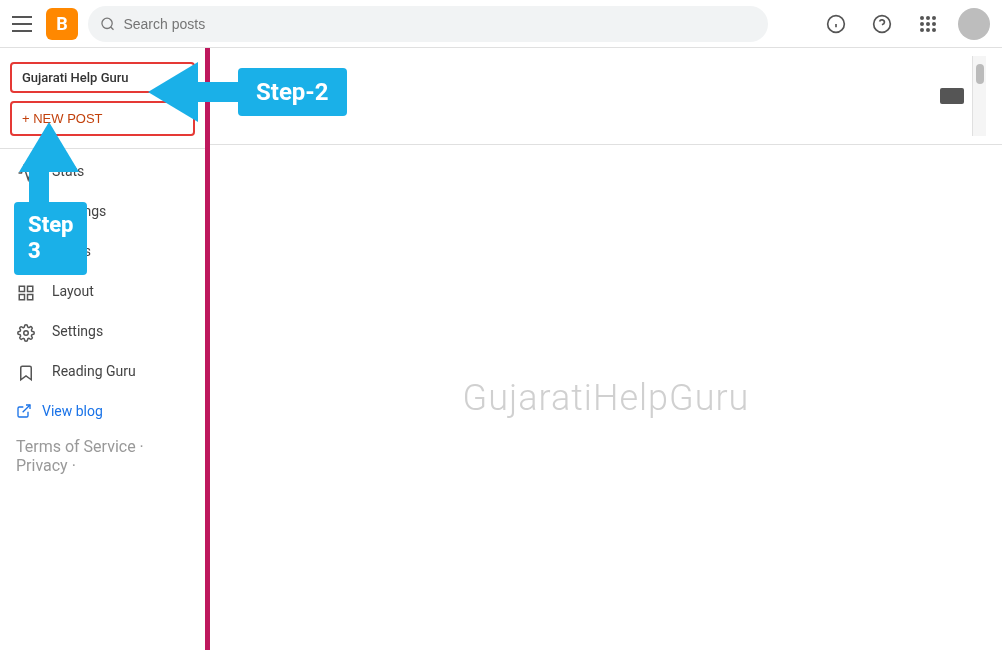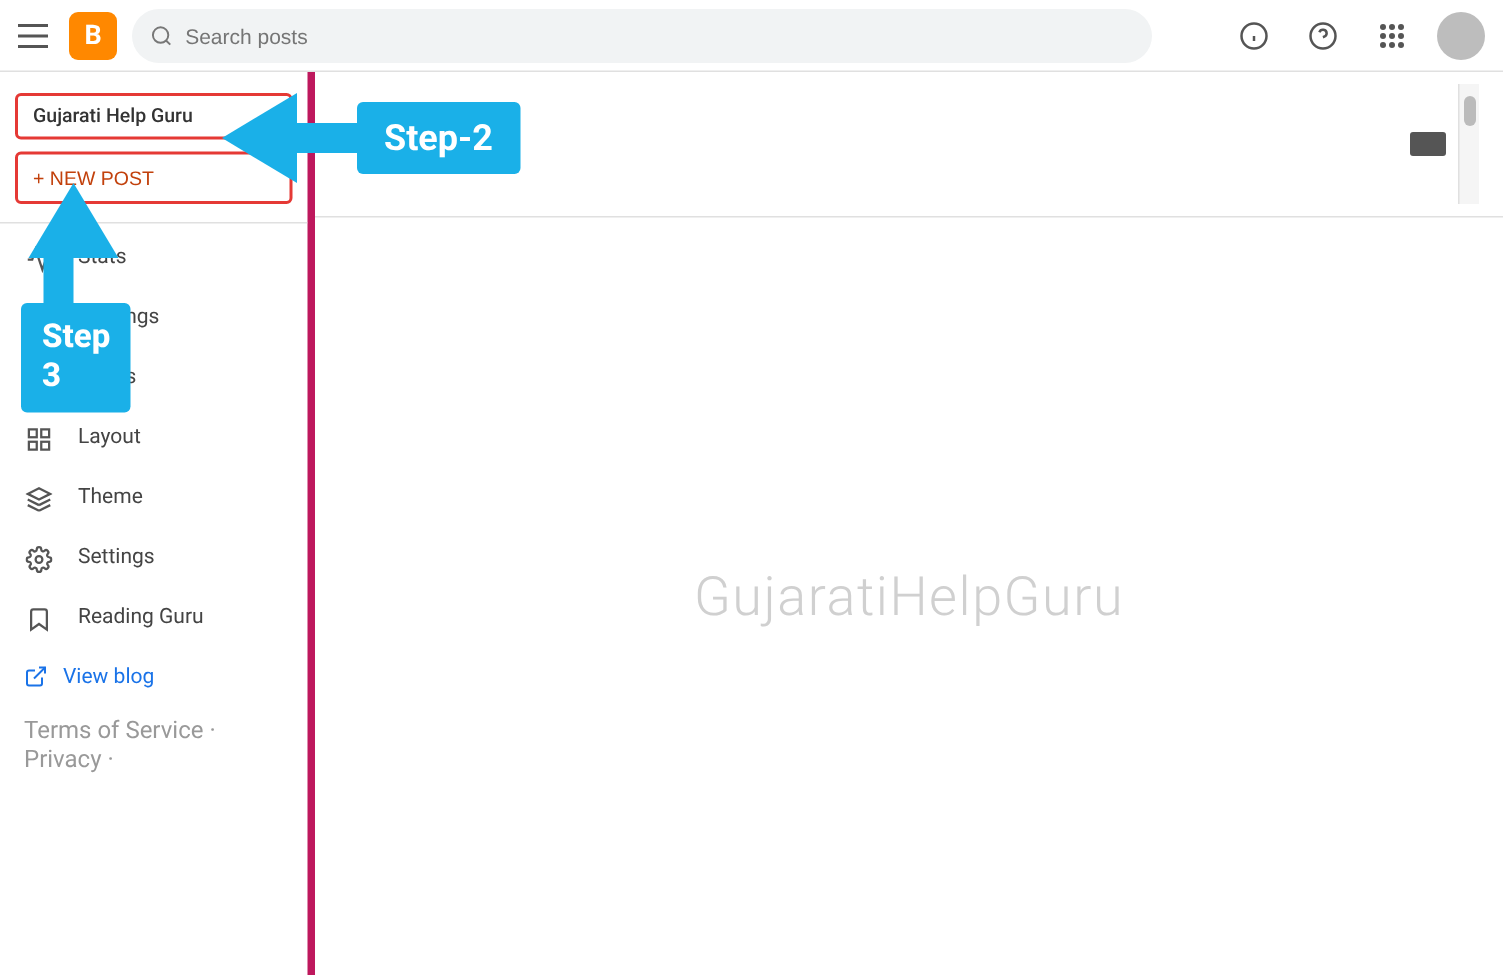--- a/index.html
+++ b/index.html
@@ -364,32 +364,20 @@
         <svg width="18" height="18" viewBox="0 0 24 24" fill="none" stroke="#555" stroke-width="2">
           <rect x="3" y="3" width="7" height="7"></rect>
             <rect x="14" y="3" width="7" height="7"></rect>
             <rect x="14" y="14" width="7" height="7"></rect>
             <rect x="3" y="14" width="7" height="7"></rect>
         </svg>
       </span>
       <span class="sidebar-item-label">Layout</span>
     </div>
 
-    <div class="sidebar-item">
-      <span class="item-icon">
-        <svg width="18" height="18" viewBox="0 0 24 24" fill="none" stroke="#555" stroke-width="2">
-          <path d="M12 2L2 7l10 5 10-5-10-5z"></path>
-            <line x1="2" y1="17" x2="12" y2="22"></line>
-            <line x1="22" y1="17" x2="12" y2="22"></line>
-            <line x1="2" y1="12" x2="12" y2="17"></line>
-            <line x1="22" y1="12" x2="12" y2="17"></line>
-        </svg>
-      </span>
-      <span class="sidebar-item-label">Theme</span>
-    </div>
 
     <div class="sidebar-item">
       <span class="item-icon">
         <svg width="18" height="18" viewBox="0 0 24 24" fill="none" stroke="#555" stroke-width="2">
           <circle cx="12" cy="12" r="3"></circle>
             <path d="M19.4 15a1.65 1.65 0 0 0 .33 1.82l.06.06a2 2 0 0 1-2.83 2.83l-.06-.06a1.65 1.65 0 0 0-1.82-.33 1.65 1.65 0 0 0-1 1.51V21a2 2 0 0 1-4 0v-.09A1.65 1.65 0 0 0 9 19.4a1.65 1.65 0 0 0-1.82.33l-.06.06a2 2 0 0 1-2.83-2.83l.06-.06A1.65 1.65 0 0 0 4.68 15a1.65 1.65 0 0 0-1.51-1H3a2 2 0 0 1 0-4h.09A1.65 1.65 0 0 0 4.6 9a1.65 1.65 0 0 0-.33-1.82l-.06-.06a2 2 0 0 1 2.83-2.83l.06.06A1.65 1.65 0 0 0 9 4.68a1.65 1.65 0 0 0 1-1.51V3a2 2 0 0 1 4 0v.09a1.65 1.65 0 0 0 1 1.51 1.65 1.65 0 0 0 1.82-.33l.06-.06a2 2 0 0 1 2.83 2.83l-.06.06A1.65 1.65 0 0 0 19.4 9a1.65 1.65 0 0 0 1.51 1H21a2 2 0 0 1 0 4h-.09a1.65 1.65 0 0 0-1.51 1z"></path>
         </svg>
       </span>
       <span class="sidebar-item-label">Settings</span>
     </div>

